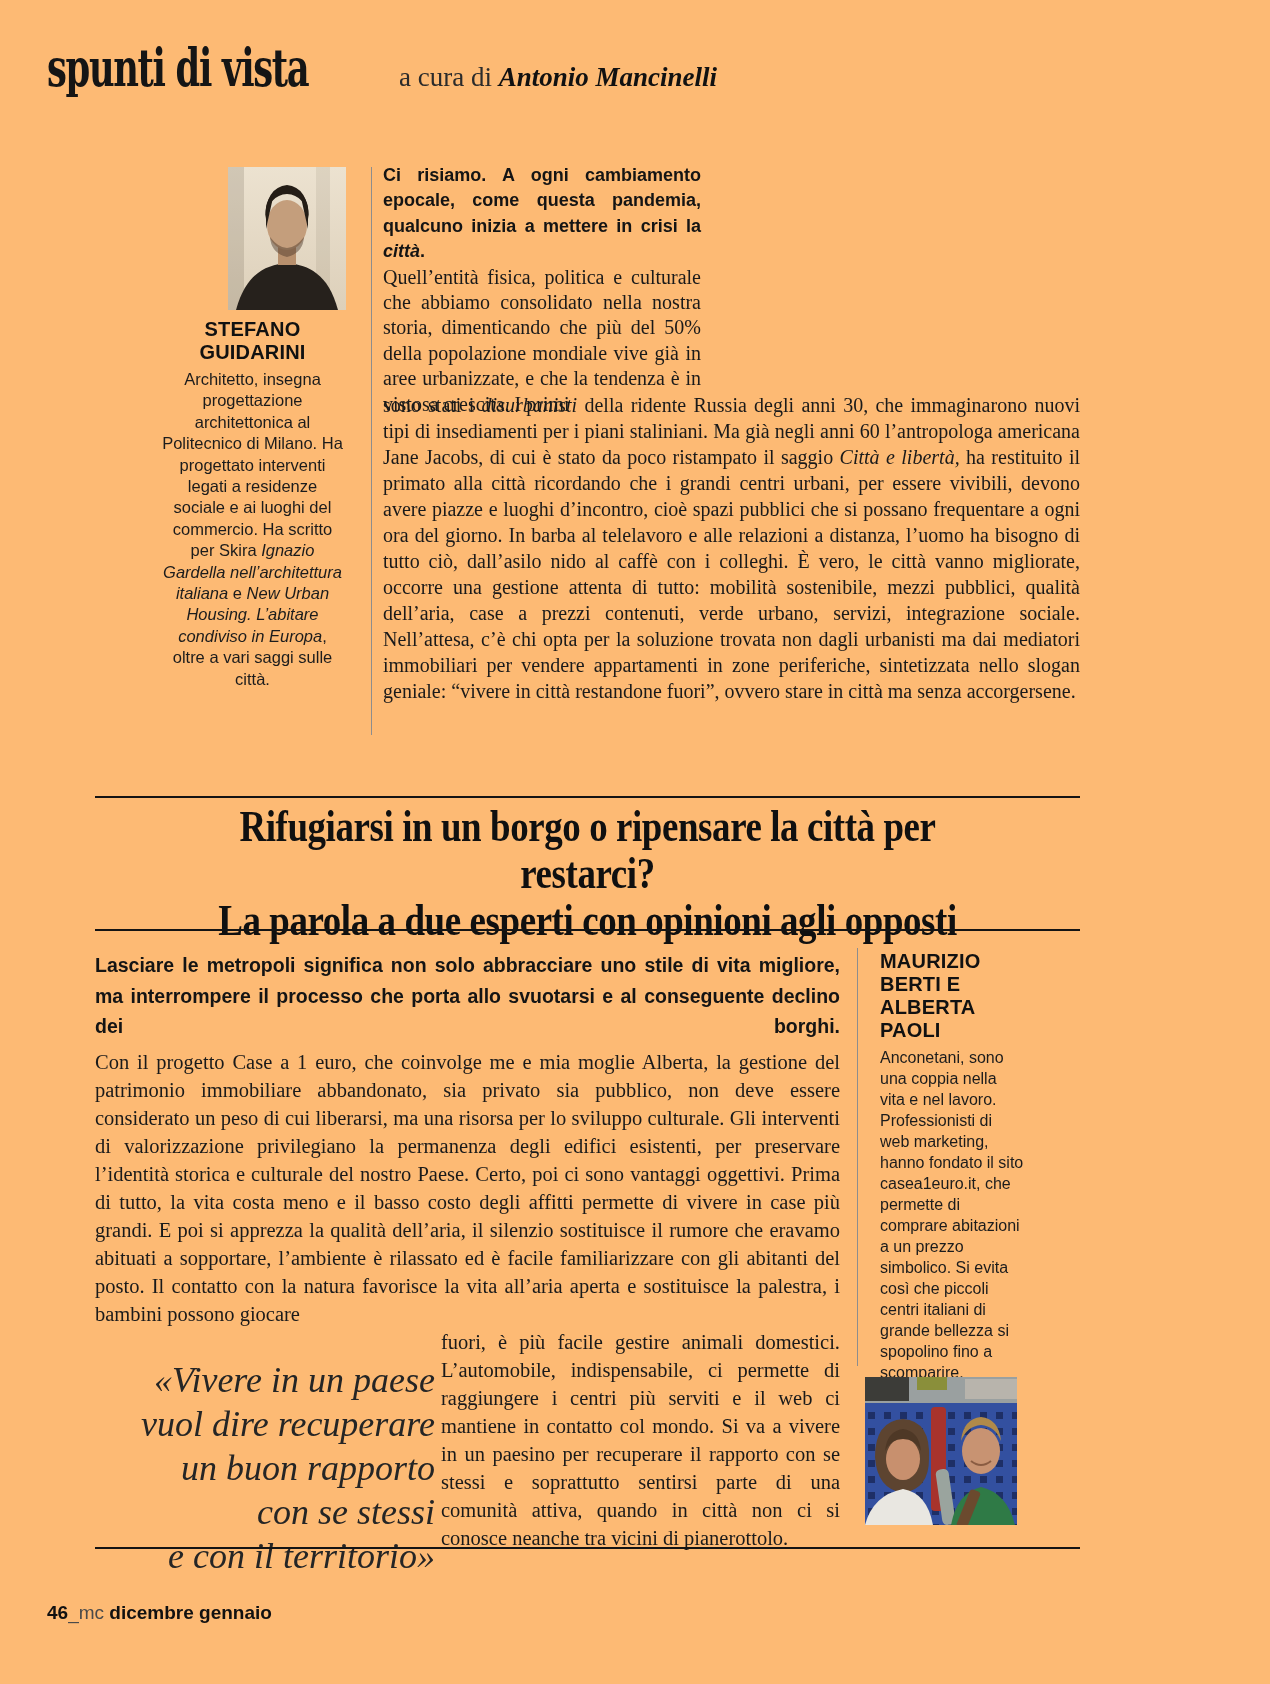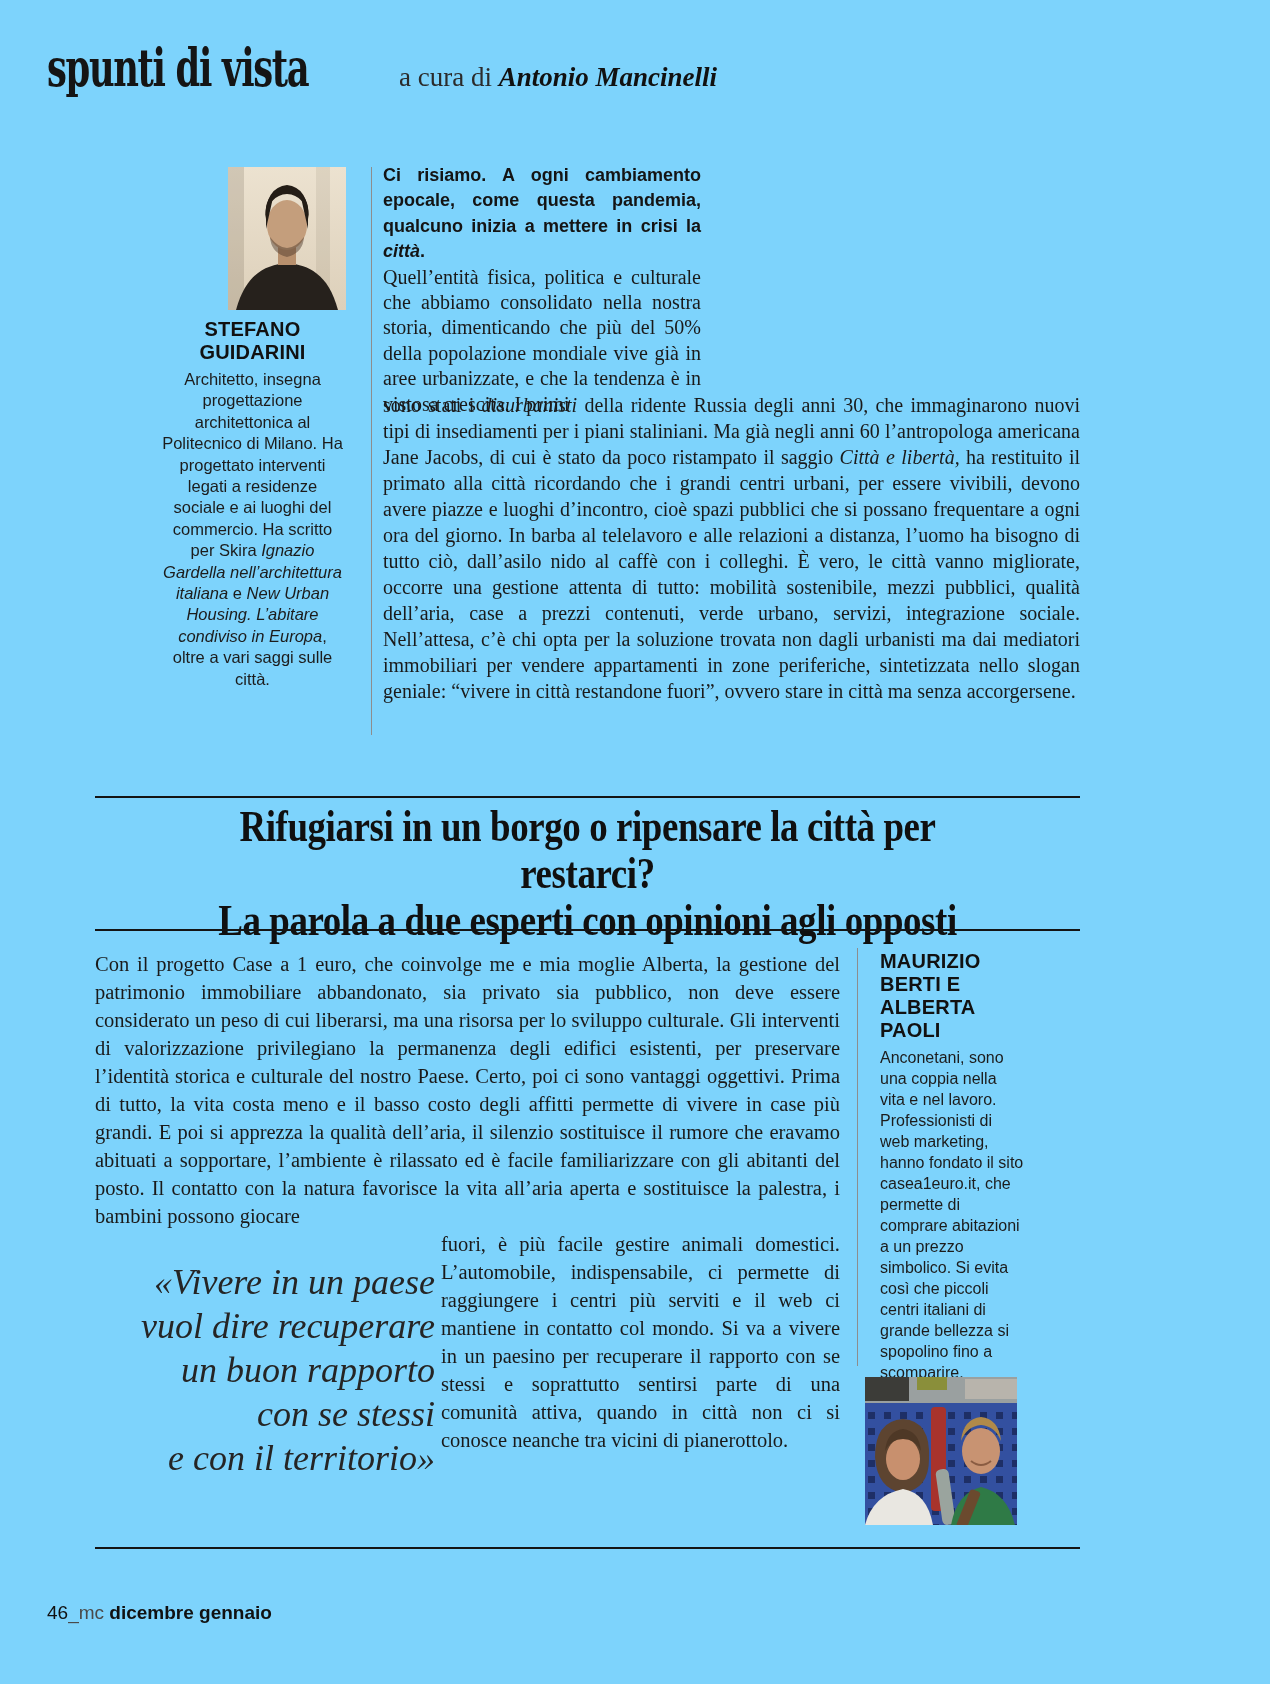--- a/index.html
+++ b/index.html
@@ -1,16 +1,16 @@
 <!DOCTYPE html>
 <html><head>
 <meta charset="utf-8">
 <style>
   html,body{margin:0;padding:0;background:#ffffff;}
-  .page{position:relative;width:1270px;height:1684px;background:#7dd3fc;margin:0 auto;overflow:hidden;
+  .page{position:relative;width:1270px;height:1684px;background:#fdba74;margin:0 auto;overflow:hidden;
         font-family:"Liberation Serif",serif;color:#161616;}
 
   
   .masthead{position:absolute;left:47px;top:36px;width:1100px;height:70px;}
   .masthead-title{display:inline-block;font-family:"DejaVu Serif",serif;font-weight:bold;
         font-size:52px;letter-spacing:-2px;transform:scaleX(0.68);transform-origin:left bottom;
         color:#151515;line-height:64px;white-space:nowrap;}
   .byline{position:absolute;left:352px;top:26px;font-size:27px;white-space:nowrap;color:#222;}
   .byline .prefix{font-family:"Liberation Serif",serif;font-weight:400;color:#2b2b2b;}
   .byline .author{font-family:"Liberation Serif",serif;font-weight:bold;font-style:italic;color:#111;}
@@ -53,21 +53,21 @@
   .quote2{float:left;width:346px;padding:30px 6px 0 2px;box-sizing:border-box;
         font-size:36px;line-height:44px;text-align:right;}
   .vrule2{position:absolute;left:857px;top:948px;width:1px;height:418px;background:#8d8d8d;}
   .bio-right{position:absolute;left:880px;top:950px;width:145px;text-align:left;
         font-family:"Liberation Sans",sans-serif;font-size:16px;line-height:21px;color:#1c1c1c;}
   .couple{position:absolute;left:865px;top:1377px;width:152px;height:148px;}
 
   
   .folio{position:absolute;left:47px;top:1602px;font-family:"Liberation Sans",sans-serif;
         font-size:19px;color:#111;}
-  .folio .num{font-weight:normal;}
+  .folio .num{font-weight:bold;}
   .folio .mag{font-weight:400;color:#4a4a4a;text-align:right;}
   .folio .issue{font-weight:bold;}
 </style>
 </head>
 <body>
 
 <div class="page">
 
   <div class="masthead">
     <span class="masthead-title">spunti di vista</span>
@@ -112,20 +112,21 @@
   <div class="a1-wide">
     <p class="body-serif"><span>sono stati i </span><span class="it">disurbanisti</span><span> della ridente Russia degli anni 30, che immaginarono nuovi tipi di insediamenti per i piani staliniani. Ma già negli anni 60 l’antropologa americana Jane Jacobs, di cui è stato da poco ristampato il saggio </span><span class="it">Città e libertà,</span><span> ha restituito il primato alla città ricordando che i grandi centri urbani, per essere vivibili, devono avere piazze e luoghi d’incontro, cioè spazi pubblici che si possano frequentare a ogni ora del giorno. In barba al telelavoro e alle relazioni a distanza, l’uomo ha bisogno di tutto ciò, dall’asilo nido al caffè con i colleghi. È vero, le città vanno migliorate, occorre una gestione attenta di tutto: mobilità sostenibile, mezzi pubblici, qualità dell’aria, case a prezzi contenuti, verde urbano, servizi, integrazione sociale. Nell’attesa, c’è chi opta per la soluzione trovata non dagli urbanisti ma dai mediatori immobiliari per vendere appartamenti in zone periferiche, sintetizzata nello slogan geniale: “vivere in città restandone fuori”, ovvero stare in città ma senza accorgersene.</span></p>
   </div>
 
   <div class="hrule rule-top"></div>
   <div class="headline">Rifugiarsi in un borgo o ripensare la città per restarci?
 La parola a due esperti con opinioni agli opposti</div>
   <div class="hrule rule-mid"></div>
 
   <div class="a2-text">
+    <p class="a2-intro">Lasciare le metropoli significa non solo abbracciare uno stile di vita migliore, ma interrompere il processo che porta allo svuotarsi e al conseguente declino dei borghi.</p>
     <p class="body-serif">Con il progetto Case a 1 euro, che coinvolge me e mia moglie Alberta, la gestione del patrimonio immobiliare abbandonato, sia privato sia pubblico, non deve essere considerato un peso di cui liberarsi, ma una risorsa per lo sviluppo culturale. Gli interventi di valorizzazione privilegiano la permanenza degli edifici esistenti, per preservare l’identità storica e culturale del nostro Paese. Certo, poi ci sono vantaggi oggettivi. Prima di tutto, la vita costa meno e il basso costo degli affitti permette di vivere in case più grandi. E poi si apprezza la qualità dell’aria, il silenzio sostituisce il rumore che eravamo abituati a sopportare, l’ambiente è rilassato ed è facile familiarizzare con gli abitanti del posto. Il contatto con la natura favorisce la vita all’aria aperta e sostituisce la palestra, i bambini possono giocare</p>
     <div>
       <div class="quote quote2">«Vivere in un paese
 vuol dire recuperare
 un buon rapporto
 con se stessi
 e con il territorio»</div>
       <p class="body-serif">fuori, è più facile gestire animali domestici. L’automobile, indispensabile, ci permette di raggiungere i centri più serviti e il web ci mantiene in contatto col mondo. Si va a vivere in un paesino per recuperare il rapporto con se stessi e soprattutto sentirsi parte di una comunità attiva, quando in città non ci si conosce neanche tra vicini di pianerottolo.</p>
     </div>
   </div>

